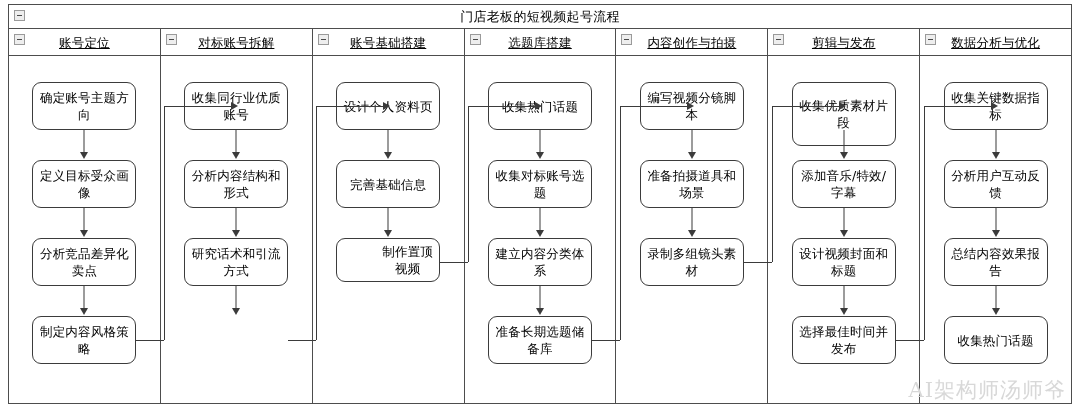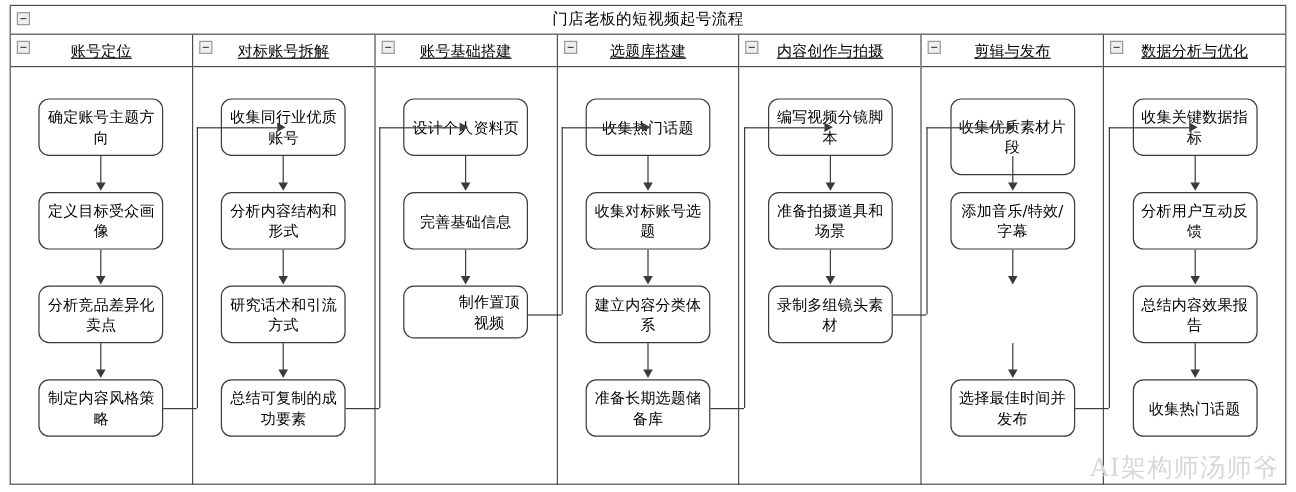--- a/index.html
+++ b/index.html
@@ -139,23 +139,20 @@
             <div class="node" style="top: 104px; height: 48px;">
               <span class="node-text">分析内容结构和形式</span>
             </div>
             <div class="vconn" style="top: 152px; height: 23px;"></div>
             <div class="arrowhead" style="top: 174px;"></div>
             <div class="node" style="top: 182px; height: 48px;">
               <span class="node-text">研究话术和引流方式</span>
             </div>
             <div class="vconn" style="top: 230px; height: 23px;"></div>
             <div class="arrowhead" style="top: 252px;"></div>
-            <div class="node" style="top: 260px; height: 48px;">
-              <span class="node-text">总结可复制的成功要素</span>
-            </div>
             <div class="xseg" style="left: calc(50% + 52px); top: 284px; width: 28px; height: 1px;"></div>
             <div class="xseg" style="left: calc(50% + 80px); top: 50px; width: 1px; height: 234px;"></div>
             <div class="xseg" style="left: calc(50% + 80px); top: 50px; width: 67px; height: 1px; z-index: 3;"></div>
             <div class="xarrow" style="left: calc(50% + 147px); top: 46px; z-index: 3;"></div>
           </div>
         </div>
         <div class="lane" style="overflow: visible;">
           <div class="lane-header">
             <span class="collapse-box"></span>
             <span class="lane-header-text">账号基础搭建</span>
@@ -244,20 +241,23 @@
             <div class="node" style="top: 26px; height: 64px;">
               <span class="node-text">收集优质素材片段</span>
             </div>
             <div class="vconn" style="top: 74px; height: 23px;"></div>
             <div class="arrowhead" style="top: 96px;"></div>
             <div class="node" style="top: 104px; height: 48px;">
               <span class="node-text">添加音乐/特效/字幕</span>
             </div>
             <div class="vconn" style="top: 152px; height: 23px;"></div>
             <div class="arrowhead" style="top: 174px;"></div>
+            <div class="node" style="top: 182px; height: 48px;">
+              <span class="node-text">设计视频封面和标题</span>
+            </div>
             <div class="vconn" style="top: 230px; height: 23px;"></div>
             <div class="arrowhead" style="top: 252px;"></div>
             <div class="node" style="top: 260px; height: 48px;">
               <span class="node-text">选择最佳时间并发布</span>
             </div>
             <div class="xseg" style="left: calc(50% + 52px); top: 284px; width: 28px; height: 1px;"></div>
             <div class="xseg" style="left: calc(50% + 80px); top: 50px; width: 1px; height: 234px;"></div>
             <div class="xseg" style="left: calc(50% + 80px); top: 50px; width: 67px; height: 1px; z-index: 3;"></div>
             <div class="xarrow" style="left: calc(50% + 147px); top: 46px; z-index: 3;"></div>
           </div>

